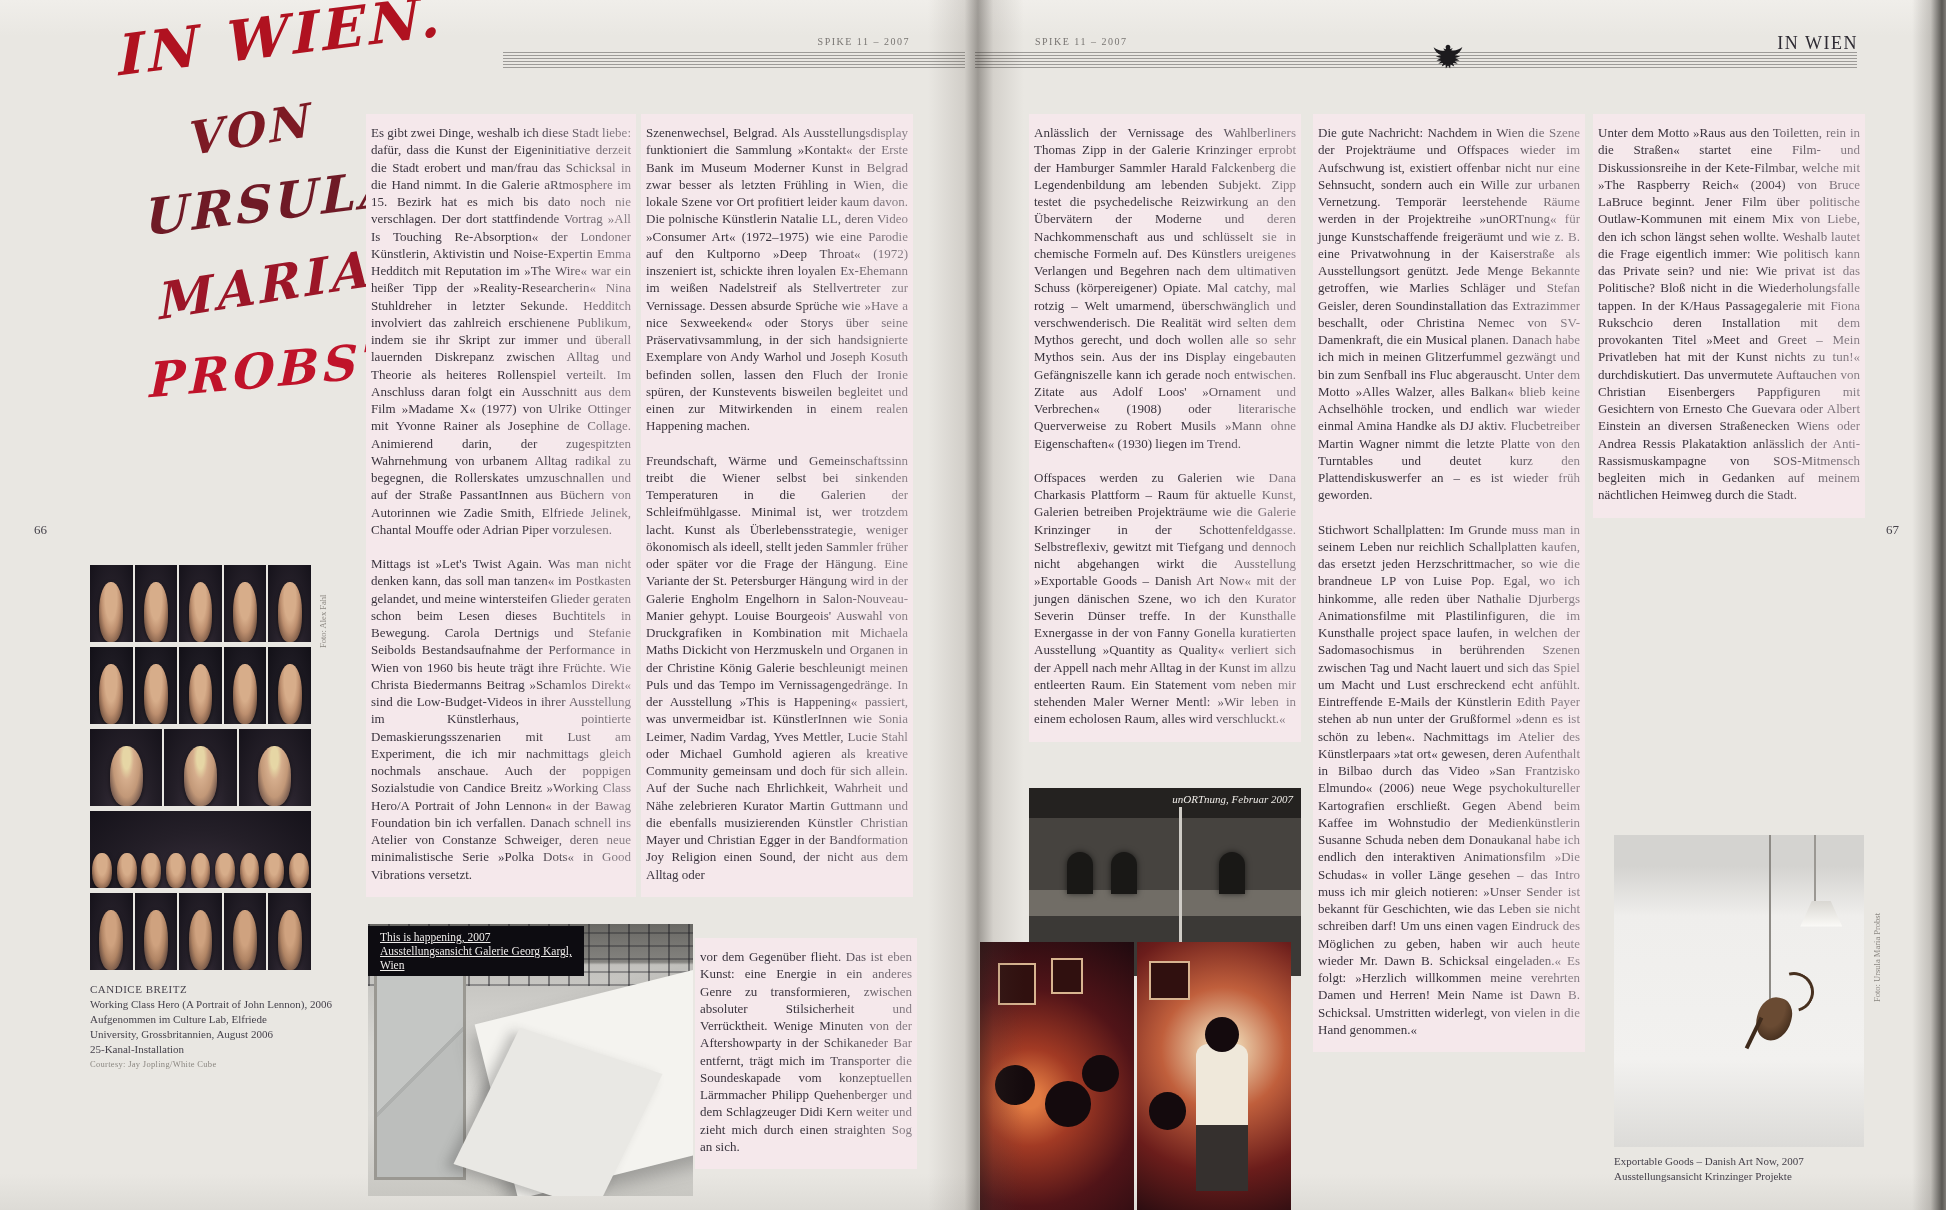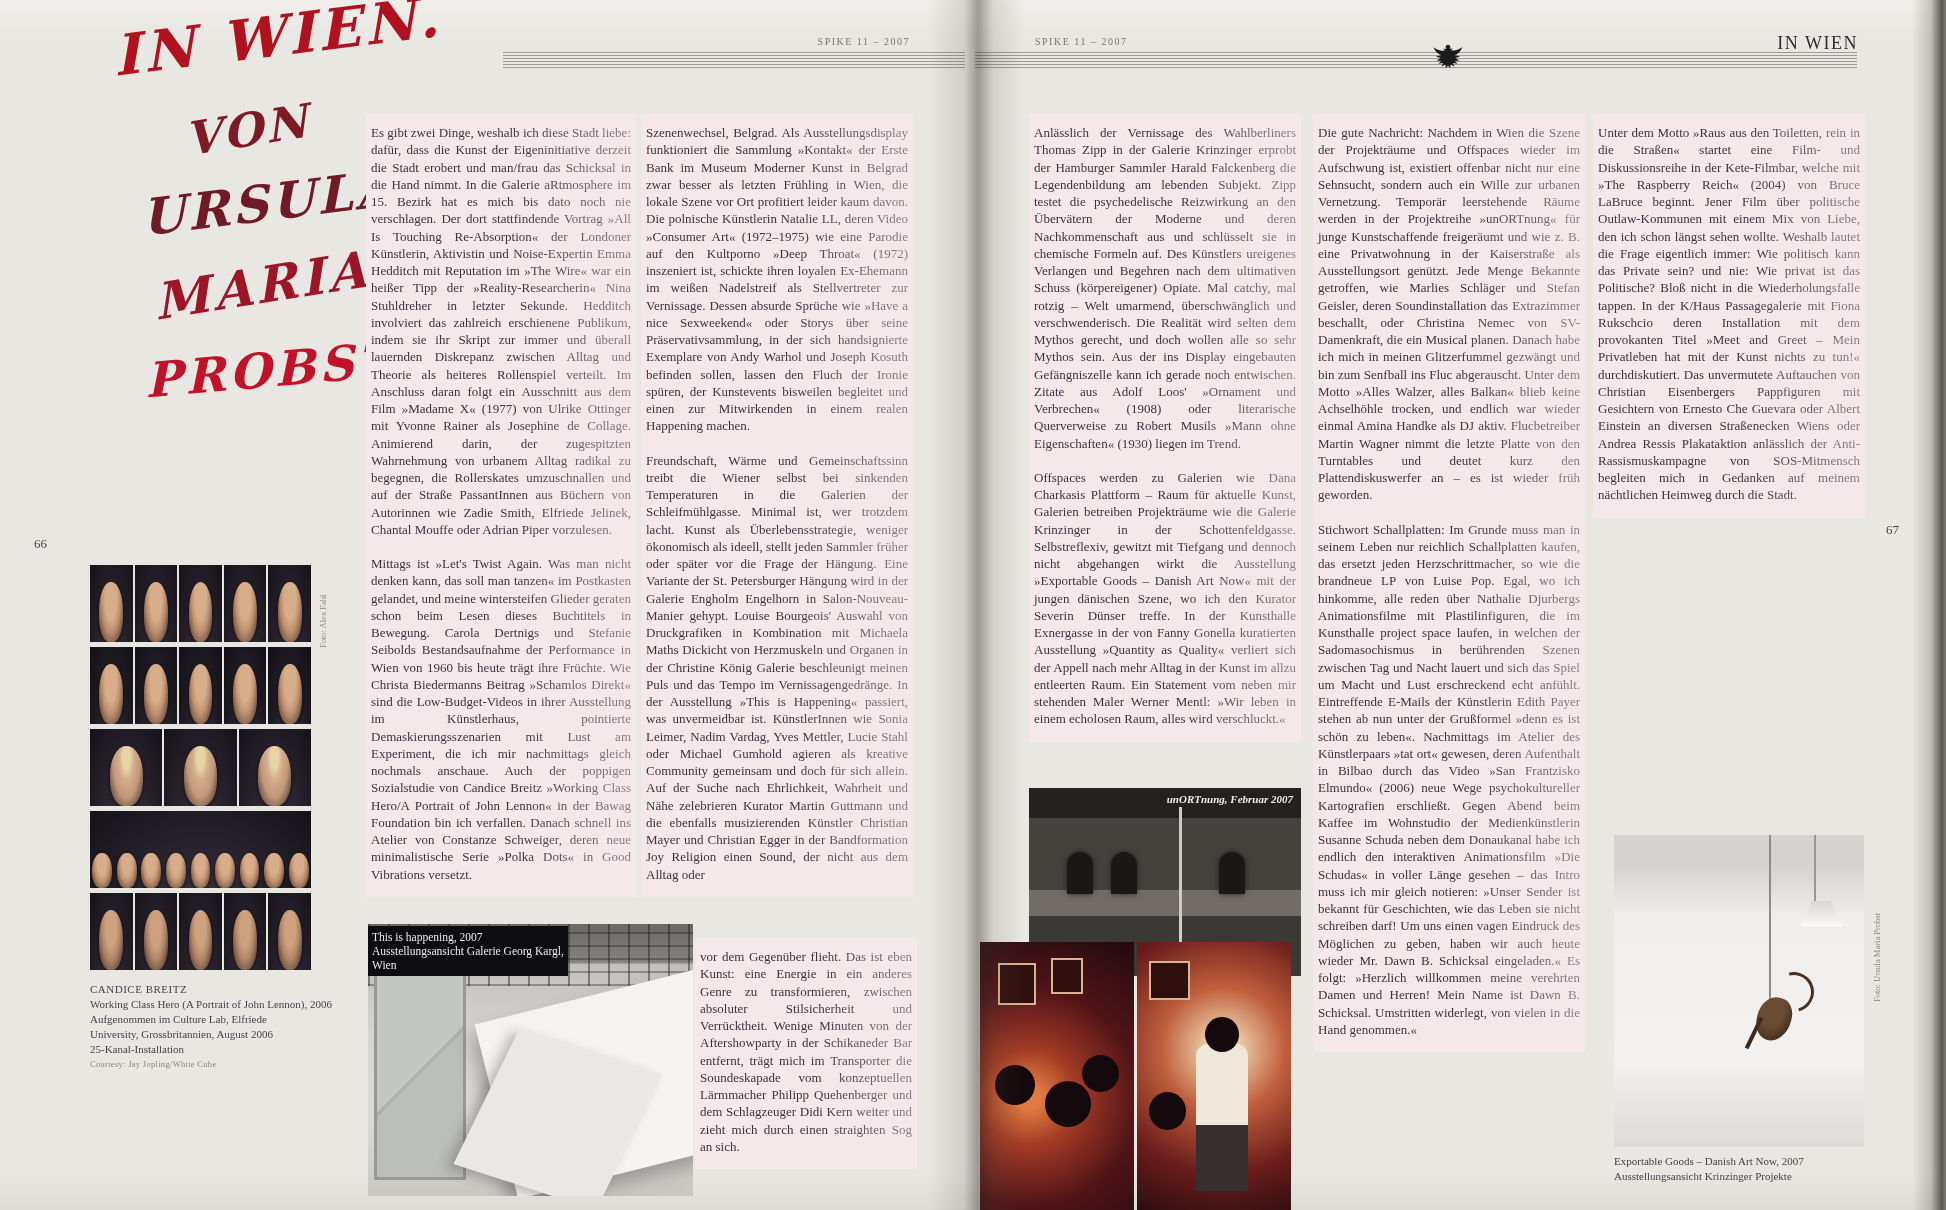--- a/index.html
+++ b/index.html
@@ -54,21 +54,21 @@
   #kargl-photo .ceil{position:absolute;left:0;top:0;right:0;height:62px;
         background-image:repeating-linear-gradient(90deg,rgba(30,30,36,.45) 0 2px,rgba(0,0,0,0) 2px 20px),
                          repeating-linear-gradient(0deg,rgba(30,30,36,.35) 0 2px,rgba(0,0,0,0) 2px 13px);}
   #kargl-photo .brace{position:absolute;left:6px;top:40px;width:86px;height:210px;border:3px solid #9a9892;
         background:linear-gradient(135deg,#c4c6c4 0 49%,#aeb0ae 49% 51%,#bcbebc 51% 100%),
                    linear-gradient(45deg,rgba(0,0,0,0) 0 48%,#8e8c86 48% 52%,rgba(0,0,0,0) 52% 100%);}
   #kargl-photo .panel1{position:absolute;right:-30px;top:70px;width:230px;height:180px;background:#f4f3ef;
         transform:rotate(-14deg);box-shadow:-8px 10px 18px rgba(60,60,60,.35);}
   #kargl-photo .panel2{position:absolute;right:60px;top:120px;width:150px;height:150px;background:#e9e8e4;
         transform:rotate(18deg) skewX(-8deg);box-shadow:-6px 6px 12px rgba(60,60,60,.3);}
-  #kargl-cap{background:#0d0c11;color:#efecea;padding:4px 4px;line-height:14px;font-size:11.5px;}
+  #kargl-cap{background:#0d0c11;color:#efecea;padding:4px 12px;line-height:14px;font-size:11.5px;text-decoration:underline;}
   
   #unort-photo{background:linear-gradient(180deg,#242220 0 16%,#46433f 16% 54%,#716d66 54% 68%,#3b3936 68% 100%);overflow:hidden;}
   #unort-photo .arch{position:absolute;top:34%;width:26px;height:42px;border-radius:13px 13px 0 0;background:#191816;box-shadow:0 0 6px rgba(0,0,0,.6);}
   #unort-photo .pole{position:absolute;left:55%;top:10%;width:3px;height:80%;background:#cfccc6;}
   #unort-cap{color:#efece8;font-style:italic;font-size:11px;text-align:right;}
   
   .crowd{overflow:hidden;}
   #crowd-left{background:radial-gradient(circle at 32% 58%,#e07a42 0 6%,#a23a24 26%,#511418 58%,#1f0a0f 100%);}
   #crowd-right{background:radial-gradient(circle at 56% 40%,#ecd0ac 0 8%,#c05f3c 34%,#6b1d1b 68%,#2b0d11 100%);}
   .crowd .head{position:absolute;border-radius:50%;background:#140a0d;}
@@ -116,21 +116,21 @@
   <div class="abs section-label" style="left:1740px;top:33px;width:118px;text-align:right;">IN WIEN</div>
 
   <div>
     <span class="hw-line hw-0" style="color: rgb(176, 18, 32);">IN WIEN.</span>
     <span class="hw-line hw-1" style="color: rgb(125, 26, 36);">VON</span>
     <span class="hw-line hw-2" style="color: rgb(111, 26, 38);">URSULA</span>
     <span class="hw-line hw-3" style="color: rgb(156, 22, 40);">MARIA</span>
     <span class="hw-line hw-4" style="color: rgb(192, 19, 42);">PROBST</span>
   </div>
 
-  <div class="abs pagenum" style="left:34px;top:536px;">66</div>
+  <div class="abs pagenum" style="left:34px;top:522px;">66</div>
   <div class="abs pagenum" style="left:1886px;top:522px;">67</div>
 
   <div class="col" style="left:366px;top:114px;width:270px;">
     <p>Es gibt zwei Dinge, weshalb ich diese Stadt liebe: dafür, dass die Kunst der Eigeninitiative derzeit die Stadt erobert und man/frau das Schicksal in die Hand nimmt. In die Galerie aRtmosphere im 15. Bezirk hat es mich bis dato noch nie verschlagen. Der dort stattfindende Vortrag »All Is Touching Re-Absorption« der Londoner Künstlerin, Aktivistin und Noise-Expertin Emma Hedditch mit Reputation im »The Wire« war ein heißer Tipp der »Reality-Researcherin« Nina Stuhldreher in letzter Sekunde. Hedditch involviert das zahlreich erschienene Publikum, indem sie ihr Skript zur immer und überall lauernden Diskrepanz zwischen Alltag und Theorie als heiteres Rollenspiel verteilt. Im Anschluss daran folgt ein Ausschnitt aus dem Film »Madame X« (1977) von Ulrike Ottinger mit Yvonne Rainer als Josephine de Collage. Animierend darin, der zugespitzten Wahrnehmung von urbanem Alltag radikal zu begegnen, die Rollerskates umzuschnallen und auf der Straße PassantInnen aus Büchern von Autorinnen wie Zadie Smith, Elfriede Jelinek, Chantal Mouffe oder Adrian Piper vorzulesen.</p>
     <p>Mittags ist »Let's Twist Again. Was man nicht denken kann, das soll man tanzen« im Postkasten gelandet, und meine wintersteifen Glieder geraten schon beim Lesen dieses Buchtitels in Bewegung. Carola Dertnigs und Stefanie Seibolds Bestandsaufnahme der Performance in Wien von 1960 bis heute trägt ihre Früchte. Wie Christa Biedermanns Beitrag »Schamlos Direkt« sind die Low-Budget-Videos in ihrer Ausstellung im Künstlerhaus, pointierte Demaskierungsszenarien mit Lust am Experiment, die ich mir nachmittags gleich nochmals anschaue. Auch der poppigen Sozialstudie von Candice Breitz »Working Class Hero/A Portrait of John Lennon« in der Bawag Foundation bin ich verfallen. Danach schnell ins Atelier von Constanze Schweiger, deren neue minimalistische Serie »Polka Dots« in Good Vibrations versetzt.</p>
   </div>
   <div class="col" style="left:641px;top:114px;width:272px;">
     <p>Szenenwechsel, Belgrad. Als Ausstellungsdisplay funktioniert die Sammlung »Kontakt« der Erste Bank im Museum Moderner Kunst in Belgrad zwar besser als letzten Frühling in Wien, die lokale Szene vor Ort profitiert leider kaum davon. Die polnische Künstlerin Natalie LL, deren Video »Consumer Art« (1972–1975) wie eine Parodie auf den Kultporno »Deep Throat« (1972) inszeniert ist, schickte ihren loyalen Ex-Ehemann im weißen Nadelstreif als Stellvertreter zur Vernissage. Dessen absurde Sprüche wie »Have a nice Sexweekend« oder Storys über seine Präservativsammlung, in der sich handsignierte Exemplare von Andy Warhol und Joseph Kosuth befinden sollen, lassen den Fluch der Ironie spüren, der Kunstevents bisweilen begleitet und einen zur Mitwirkenden in einem realen Happening machen.</p>
     <p>Freundschaft, Wärme und Gemeinschaftssinn treibt die Wiener selbst bei sinkenden Temperaturen in die Galerien der Schleifmühlgasse. Minimal ist, wer trotzdem lacht. Kunst als Überlebensstrategie, weniger ökonomisch als ideell, stellt jeden Sammler früher oder später vor die Frage der Hängung. Eine Variante der St. Petersburger Hängung wird in der Galerie Engholm Engelhorn in Salon-Nouveau-Manier gehypt. Louise Bourgeois' Auswahl von Druckgrafiken in Kombination mit Michaela Maths Dickicht von Herzmuskeln und Organen in der Christine König Galerie beschleunigt meinen Puls und das Tempo im Vernissagengedränge. In der Ausstellung »This is Happening« passiert, was unvermeidbar ist. KünstlerInnen wie Sonia Leimer, Nadim Vardag, Yves Mettler, Lucie Stahl oder Michael Gumhold agieren als kreative Community gemeinsam und doch für sich allein. Auf der Suche nach Ehrlichkeit, Wahrheit und Nähe zelebrieren Kurator Martin Guttmann und die ebenfalls musizierenden Künstler Christian Mayer und Christian Egger in der Bandformation Joy Religion einen Sound, der nicht aus dem Alltag oder</p>
   </div>
@@ -242,21 +242,21 @@
     <p>Offspaces werden zu Galerien wie Dana Charkasis Plattform – Raum für aktuelle Kunst, Galerien betreiben Projekträume wie die Galerie Krinzinger in der Schottenfeldgasse. Selbstreflexiv, gewitzt mit Tiefgang und dennoch nicht abgehangen wirkt die Ausstellung »Exportable Goods – Danish Art Now« mit der jungen dänischen Szene, wo ich den Kurator Severin Dünser treffe. In der Kunsthalle Exnergasse in der von Fanny Gonella kuratierten Ausstellung »Quantity as Quality« verliert sich der Appell nach mehr Alltag in der Kunst im allzu entleerten Raum. Ein Statement vom neben mir stehenden Maler Werner Mentl: »Wir leben in einem echolosen Raum, alles wird verschluckt.«</p>
   </div>
   <div class="col" style="left:1313px;top:114px;width:272px;">
     <p>Die gute Nachricht: Nachdem in Wien die Szene der Projekträume und Offspaces wieder im Aufschwung ist, existiert offenbar nicht nur eine Sehnsucht, sondern auch ein Wille zur urbanen Vernetzung. Temporär leerstehende Räume werden in der Projektreihe »unORTnung« für junge Kunstschaffende freigeräumt und wie z. B. eine Privatwohnung in der Kaiserstraße als Ausstellungsort genützt. Jede Menge Bekannte getroffen, wie Marlies Schläger und Stefan Geisler, deren Soundinstallation das Extrazimmer beschallt, oder Christina Nemec von SV-Damenkraft, die ein Musical planen. Danach habe ich mich in meinen Glitzerfummel gezwängt und bin zum Senfball ins Fluc abgerauscht. Unter dem Motto »Alles Walzer, alles Balkan« blieb keine Achselhöhle trocken, und endlich war wieder einmal Amina Handke als DJ aktiv. Flucbetreiber Martin Wagner nimmt die letzte Platte von den Turntables und deutet kurz den Plattendiskuswerfer an – es ist wieder früh geworden.</p>
     <p>Stichwort Schallplatten: Im Grunde muss man in seinem Leben nur reichlich Schallplatten kaufen, das ersetzt jeden Herzschrittmacher, so wie die brandneue LP von Luise Pop. Egal, wo ich hinkomme, alle reden über Nathalie Djurbergs Animationsfilme mit Plastilinfiguren, die im Kunsthalle project space laufen, in welchen der Sadomasochismus in berührenden Szenen zwischen Tag und Nacht lauert und sich das Spiel um Macht und Lust erschreckend echt anfühlt. Eintreffende E-Mails der Künstlerin Edith Payer stehen ab nun unter der Grußformel »denn es ist schön zu leben«. Nachmittags im Atelier des Künstlerpaars »tat ort« gewesen, deren Aufenthalt in Bilbao durch das Video »San Frantzisko Elmundo« (2006) neue Wege psychokultureller Kartografien erschließt. Gegen Abend beim Kaffee im Wohnstudio der Medienkünstlerin Susanne Schuda neben dem Donaukanal habe ich endlich den interaktiven Animationsfilm »Die Schudas« in voller Länge gesehen – das Intro muss ich mir gleich notieren: »Unser Sender ist bekannt für Geschichten, wie das Leben sie nicht schreiben darf! Um uns einen vagen Eindruck des Möglichen zu geben, haben wir auch heute wieder Mr. Dawn B. Schicksal eingeladen.« Es folgt: »Herzlich willkommen meine verehrten Damen und Herren! Mein Name ist Dawn B. Schicksal. Umstritten widerlegt, von vielen in die Hand genommen.«</p>
   </div>
   <div class="col" style="left:1593px;top:114px;width:272px;">
     <p>Unter dem Motto »Raus aus den Toiletten, rein in die Straßen« startet eine Film- und Diskussionsreihe in der Kete-Filmbar, welche mit »The Raspberry Reich« (2004) von Bruce LaBruce beginnt. Jener Film über politische Outlaw-Kommunen mit einem Mix von Liebe, den ich schon längst sehen wollte. Weshalb lautet die Frage eigentlich immer: Wie politisch kann das Private sein? und nie: Wie privat ist das Politische? Bloß nicht in die Wiederholungsfalle tappen. In der K/Haus Passagegalerie mit Fiona Rukschcio deren Installation mit dem provokanten Titel »Meet and Greet – Mein Privatleben hat mit der Kunst nichts zu tun!« durchdiskutiert. Das unvermutete Auftauchen von Christian Eisenbergers Pappfiguren mit Gesichtern von Ernesto Che Guevara oder Albert Einstein an diversen Straßenecken Wiens oder Andrea Ressis Plakataktion anlässlich der Anti-Rassismuskampagne von SOS-Mitmensch begleiten mich in Gedanken auf meinem nächtlichen Heimweg durch die Stadt.</p>
   </div>
 
-  <div id="unort-photo" class="abs" style="left:1029px;top:788px;width:272px;height:188px;font-weight:bold;">
+  <div id="unort-photo" class="abs" style="left:1029px;top:788px;width:272px;height:188px;">
     <div class="arch" style="left:14%;"></div>
     <div class="arch" style="left:30%;"></div>
     <div class="arch" style="left:70%;"></div>
     <div class="pole"></div>
     <div id="unort-cap" class="abs" style="right:8px;top:5px;width:200px;">unORTnung, Februar 2007</div>
   </div>
 
   <div id="crowd-left" class="abs crowd" style="left:980px;top:942px;width:154px;height:268px;">
     <div class="frame" style="left:12%;top:8%;width:22%;height:14%;"></div>
     <div class="frame" style="left:46%;top:6%;width:18%;height:12%;"></div>

